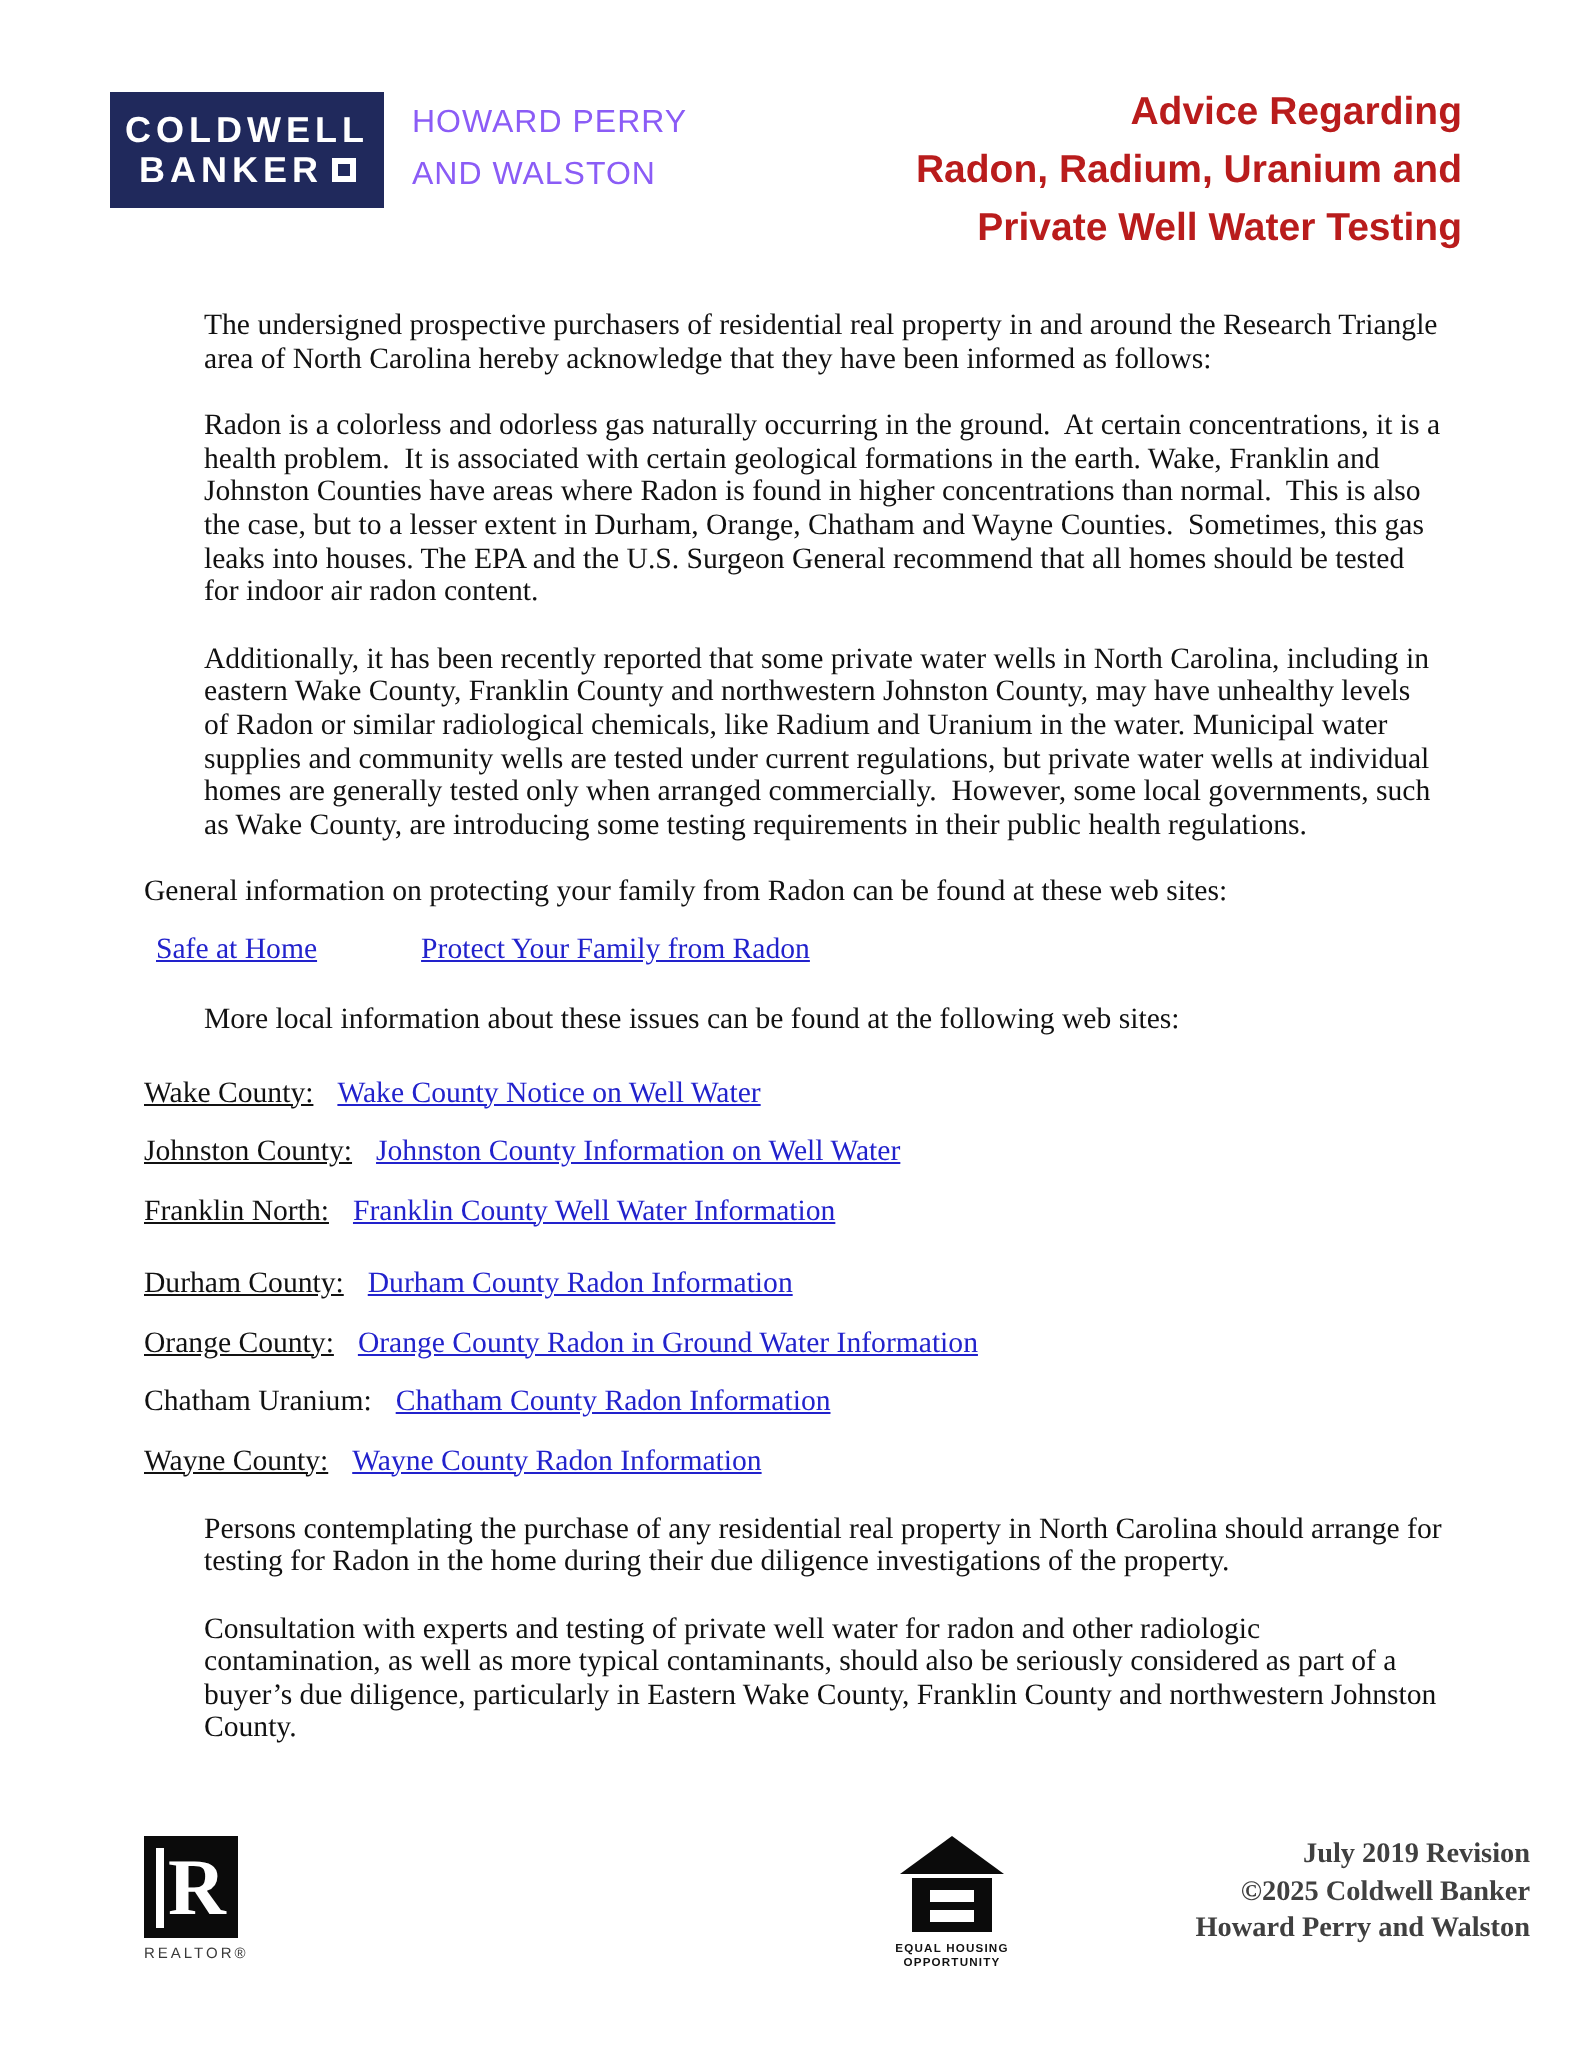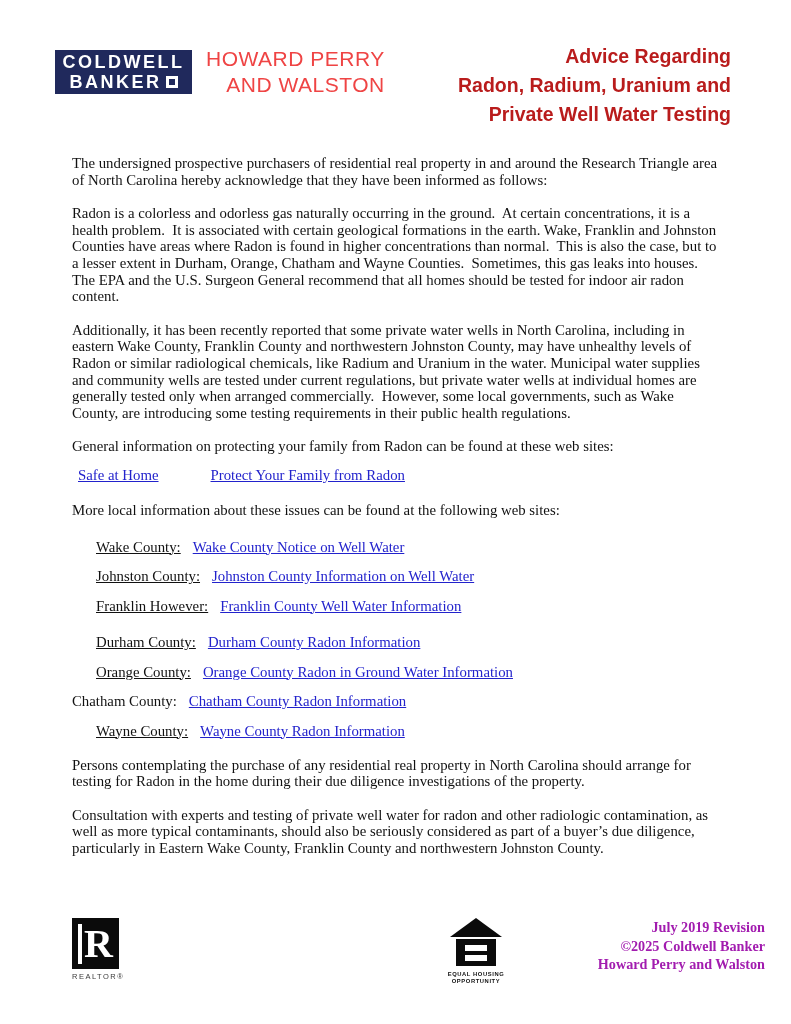--- a/index.html
+++ b/index.html
@@ -20,21 +20,21 @@
     top: 46px;
     left: 55px;
     right: 60px;
     display: flex;
     justify-content: space-between;
     align-items: flex-start;
   }
   .logo-group { display: flex; align-items: center; }
   .cb-logo {
     width: 137px;
-    height: 44px;
+    height: 58px;
     background: #20295c;
     color: #ffffff;
     font-family: "Liberation Sans", sans-serif;
     font-weight: bold;
     display: flex;
     flex-direction: column;
     justify-content: center;
     align-items: center;
     line-height: 20px;
   }
@@ -44,24 +44,24 @@
     width: 12px; height: 12px;
     background: #ffffff;
     display: inline-flex;
     align-items: center;
     justify-content: center;
   }
   .cb-square-inner { width: 6px; height: 6px; background: #20295c; }
   .hpw-name {
     margin-left: 14px;
     font-family: "Liberation Sans", sans-serif;
-    font-size: 21px;
+    font-size: 16px;
     line-height: 26px;
-    color: #ef4444;
-    text-align: right;
+    color: #8b5cf6;
+    text-align: left;
     letter-spacing: 0.5px;
   }
   .doc-title {
     font-family: "Liberation Sans", sans-serif;
     font-weight: bold;
     font-size: 19.5px;
     line-height: 29px;
     text-align: right;
     color: #b91c1c;
     margin-top: -4px;
@@ -71,20 +71,21 @@
     position: absolute;
     top: 155px;
     left: 72px;
     right: 70px;
   }
   .para {
     font-size: 14.8px;
     line-height: 16.6px;
     white-space: pre-wrap;
     margin-bottom: 17px;
+    margin-left: 30px;
   }
   .para .b { font-weight: normal; }
   .intro-line {
     font-size: 14.8px;
     line-height: 16.6px;
     margin-bottom: 12px;
   }
   a.doc-link {
     color: #2222cc;
     text-decoration: underline;
@@ -99,21 +100,21 @@
   }
   .radon-links-row a.doc-link { margin-right: 52px; }
   .radon-links-row a.doc-link:last-child { margin-right: 0; }
   .local-intro { margin-bottom: 20px; }
   .county-list { margin-bottom: 0; }
   .county-row {
     font-size: 14.8px;
     line-height: 17px;
     margin-bottom: 12.5px;
   }
-  .county-label.u { text-decoration: underline; margin-left: 24px; }
+  .county-label.u { text-decoration: underline; }
   .county-row a.doc-link { margin-left: 12px; }
   .county-group-gap { height: 7px; }
   .after-counties { margin-top: 17px; }
   
   .footer {
     position: absolute;
     top: 918px;
     left: 72px;
     right: 26px;
     display: flex;
@@ -154,21 +155,21 @@
     line-height: 7px;
     margin-top: 1px;
   }
   .revision {
     margin-left: 52px;
     width: 205px;
     text-align: right;
     font-weight: bold;
     font-size: 14.2px;
     line-height: 18.5px;
-    color: #a21caf;
+    color: #404040;
   }
 </style>
 </head>
 <body>
 
 <div class="page">
 
   <div class="header">
     <div class="logo-group">
       <div class="cb-logo">
@@ -198,27 +199,27 @@
     <div class="para"><span>Additionally, it has been recently reported that some private water wells in North Carolina, including in eastern Wake County, Franklin County and northwestern Johnston County, may have unhealthy levels of Radon or similar radiological chemicals, like Radium and Uranium in the water. Municipal water supplies and community wells are tested under current regulations, but private water wells at individual homes are generally tested only when arranged commercially.  However, some local governments, such as Wake County, are introducing some testing requirements in their public health regulations.</span></div>
 
     <div class="intro-line">General information on protecting your family from Radon can be found at these web sites:</div>
     <div class="radon-links-row"><a class="doc-link" href="#">Safe at Home</a><a class="doc-link" href="#">Protect Your Family from Radon</a></div>
 
     <div class="para local-intro">More local information about these issues can be found at the following web sites:</div>
 
     <div class="county-list">
         <div class="county-row"><span class="county-label u">Wake County:</span><a class="doc-link" href="#">Wake County Notice on Well Water</a></div>
         <div class="county-row"><span class="county-label u">Johnston County:</span><a class="doc-link" href="#">Johnston County Information on Well Water</a></div>
-        <div class="county-row"><span class="county-label u">Franklin However:</span><a class="doc-link" href="#">Franklin County Well Water Information</a></div>
+        <div class="county-row"><span class="county-label u">Franklin North:</span><a class="doc-link" href="#">Franklin County Well Water Information</a></div>
       </div>
     <div class="county-group-gap"></div>
     <div class="county-list">
         <div class="county-row"><span class="county-label u">Durham County:</span><a class="doc-link" href="#">Durham County Radon Information</a></div>
         <div class="county-row"><span class="county-label u">Orange County:</span><a class="doc-link" href="#">Orange County Radon in Ground Water Information</a></div>
-        <div class="county-row"><span class="county-label">Chatham County:</span><a class="doc-link" href="#">Chatham County Radon Information</a></div>
+        <div class="county-row"><span class="county-label">Chatham Uranium:</span><a class="doc-link" href="#">Chatham County Radon Information</a></div>
         <div class="county-row"><span class="county-label u">Wayne County:</span><a class="doc-link" href="#">Wayne County Radon Information</a></div>
       </div>
 
     <div class="para after-counties"><span>Persons contemplating the purchase of any residential real property in North Carolina should arrange for testing for Radon in the home during their due diligence investigations of the property.</span></div>
     <div class="para"><span>Consultation with experts and testing of </span><span class="b">private well water</span><span> for radon and other radiologic contamination, as well as more typical contaminants, should also be seriously considered as part of a buyer’s due diligence, particularly in Eastern Wake County, Franklin County and northwestern Johnston County.</span></div>
   </div>
 
   <div class="footer">
     <div class="realtor-logo">
       <div class="realtor-box">

